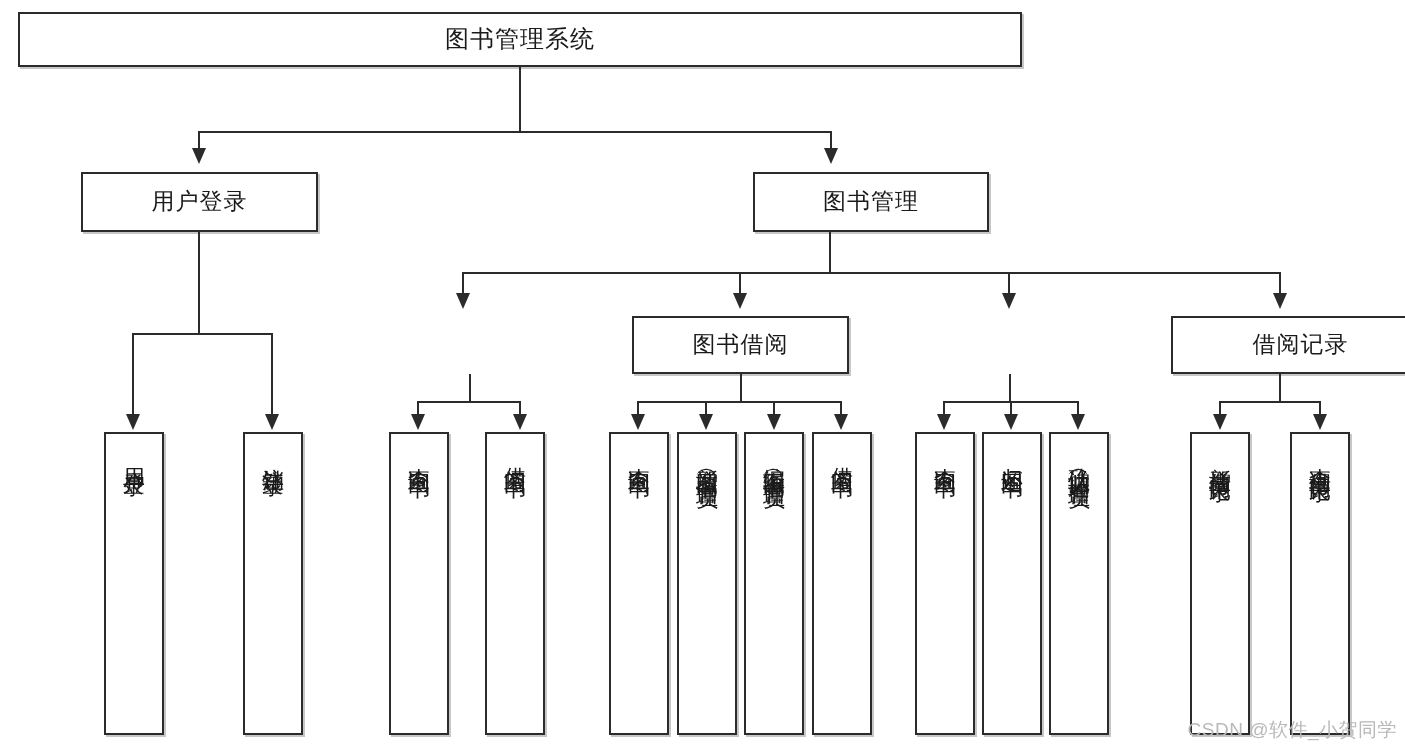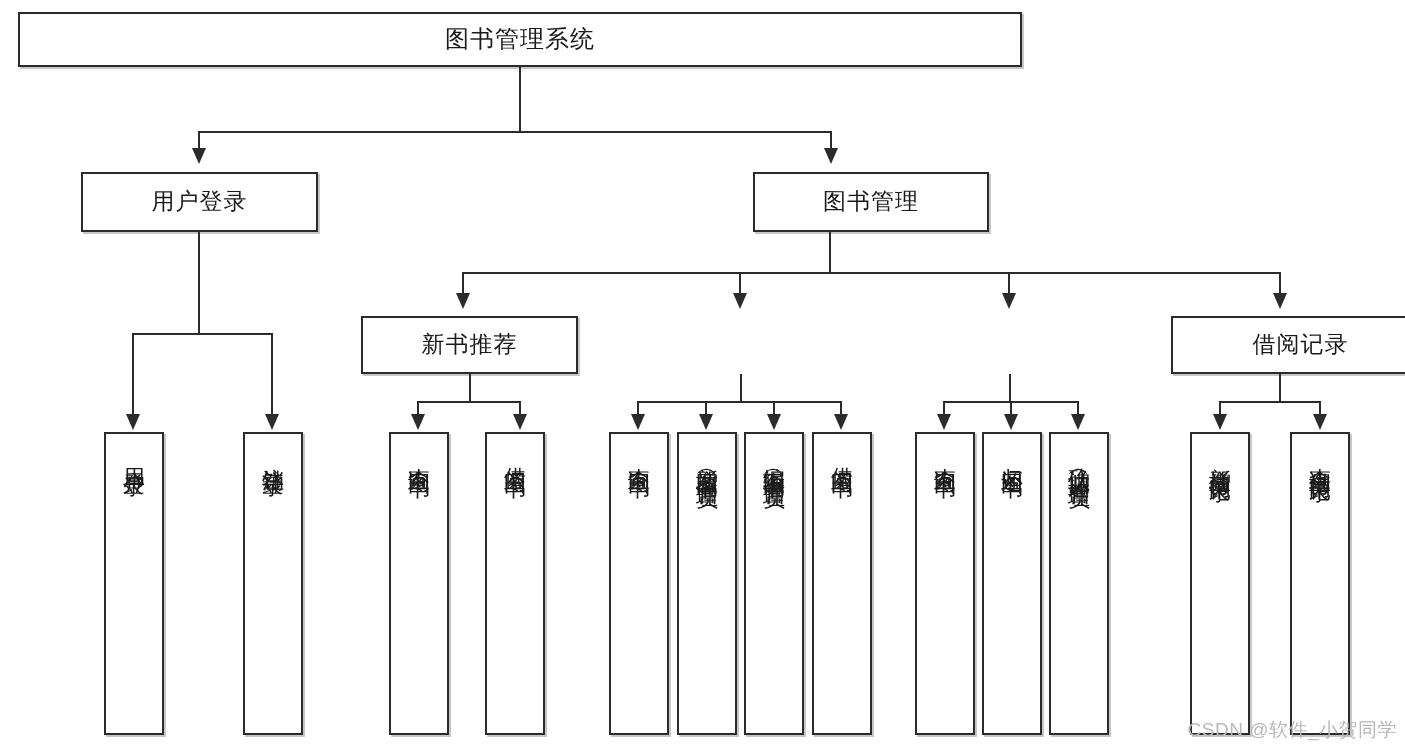--- a/index.html
+++ b/index.html
@@ -115,22 +115,22 @@
   <div class="ln hln" style="left:463px;top:272px;width:817px;"></div>
   <div class="ln vln" style="left:462px;top:272px;height:22px;"></div>
   <div class="ln vln" style="left:739px;top:272px;height:22px;"></div>
   <div class="ln vln" style="left:1008px;top:272px;height:22px;"></div>
   <div class="ln vln" style="left:1279px;top:272px;height:22px;"></div>
   <div class="arrow" style="left:456px;top:293px;"></div>
   <div class="arrow" style="left:733px;top:293px;"></div>
   <div class="arrow" style="left:1002px;top:293px;"></div>
   <div class="arrow" style="left:1273px;top:293px;"></div>
 
-  <div class="node horiz" style="left:361px;top:316px;width:217px;height:58px;">
-    <span>新书推荐</span>
+  <div class="node horiz" style="left:632px;top:316px;width:217px;height:58px;">
+    <span>图书借阅</span>
   </div>
   <div class="node horiz" style="left:1171px;top:316px;width:259px;height:58px;">
     <span>借阅记录</span>
   </div>
 
   <div class="ln vln" style="left:469px;top:374px;height:28px;"></div>
   <div class="ln hln" style="left:418px;top:401px;width:103px;"></div>
   <div class="ln vln" style="left:417px;top:401px;height:14px;"></div>
   <div class="ln vln" style="left:519px;top:401px;height:14px;"></div>
   <div class="arrow" style="left:411px;top:414px;"></div>

